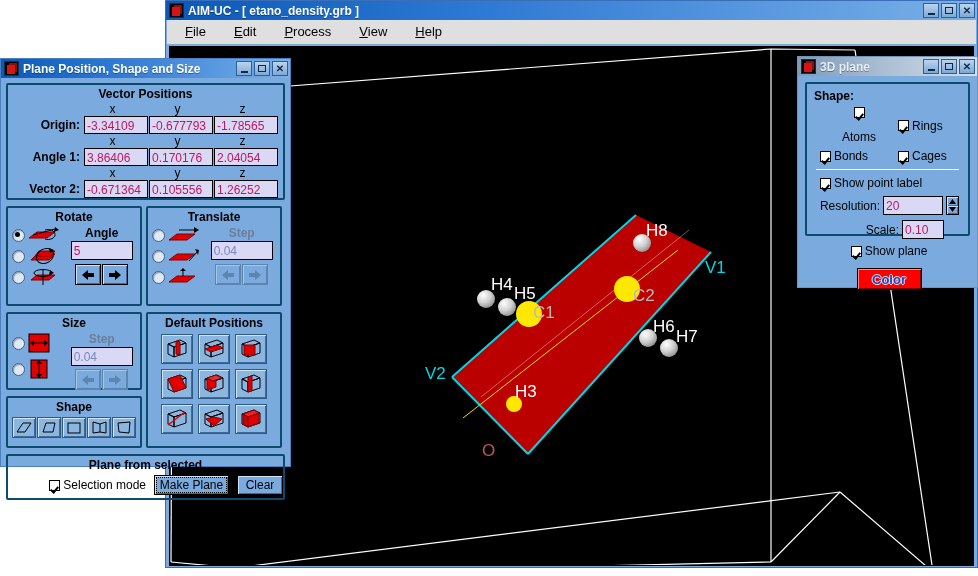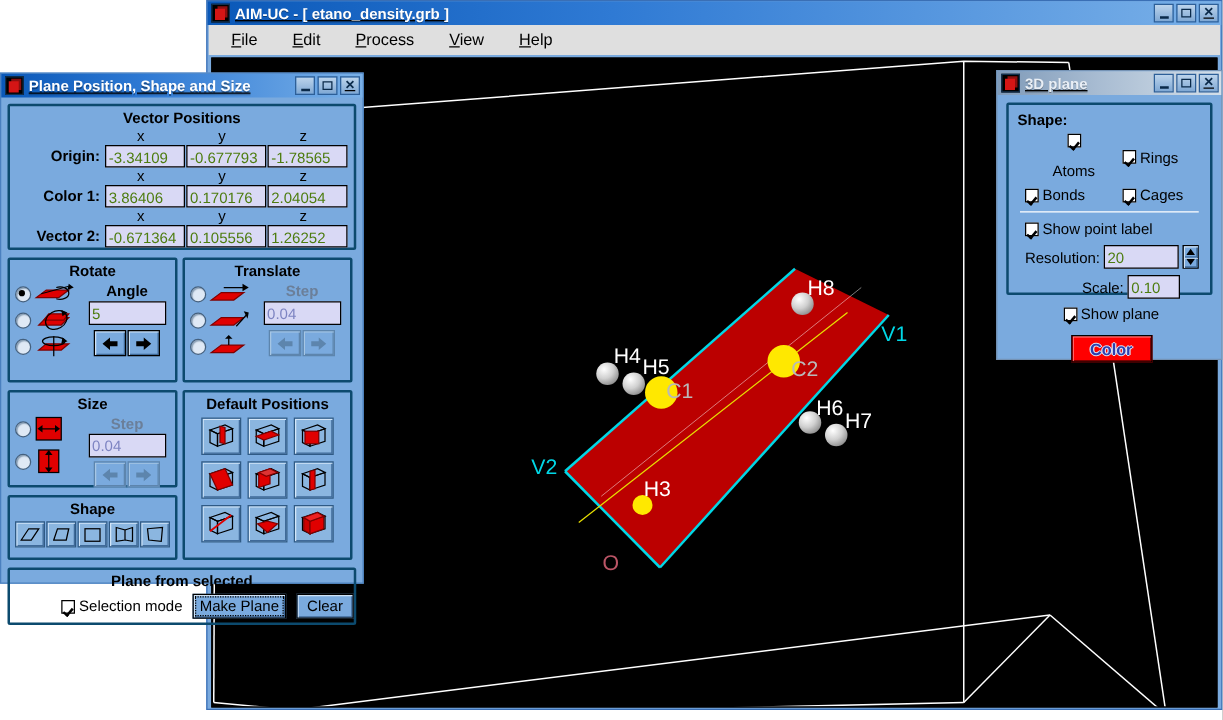--- a/index.html
+++ b/index.html
@@ -10,21 +10,20 @@
     overflow: hidden;
   }
   #root { position: relative; width: 978px; height: 576px; background:#ffffff; }
 
   
   .win {
     position: absolute;
     background: #7aaade;
     border: 1px solid #4a80bf;
     box-sizing: border-box;
-    text-decoration: underline;
   }
   .titlebar {
     height: 19px;
     display: flex; align-items: center;
     padding: 0 2px 0 3px;
     background: linear-gradient(to right, #0a58b8 0%, #2f7ad4 40%, #79b0e8 100%);
     box-sizing: border-box;
   }
   .titlebar.inactive {
     background: linear-gradient(to right, #7f9ab8 0%, #a8bcd2 45%, #d4dfe9 100%);
@@ -88,21 +87,21 @@
   .group-title {
     text-align:center; font-size:12px; font-weight:bold; color:#000;
     padding-top:2px;
   }
   .lbl { font-size:12px; color:#000; font-weight:bold; }
   .lbl-n { font-size:12px; color:#000; }
   .lbl-dis { font-size:12px; color:#6b7f99; font-weight:bold; }
 
   .tfield {
     background:#d9d9f5; border:1px solid #000000;
-    font-size:12px; color:#4d7c0f; box-sizing:border-box;
+    font-size:12px; color:#be185d; box-sizing:border-box;
     padding:1px 2px; line-height:16px; height:18px;
     font-family:"Liberation Sans", sans-serif;
     white-space:nowrap; overflow:hidden;
   }
   .tfield.dis { color:#7d84c2; }
 
   .btn {
     background:#7aaade; border:1px solid #000;
     box-shadow: inset 1px 1px 0 #cfe2f5, inset -1px -1px 0 #3f6a99;
     font-size:12px; color:#000; box-sizing:border-box;
@@ -310,21 +309,21 @@
           <div class="tfield" style="width:64px;margin-left:1px;">-1.78565</div>
         </div>
 
         <div class="row">
           <div style="width:72px;"></div>
           <div style="width:65px;text-align:center;" class="lbl-n">x</div>
           <div style="width:65px;text-align:center;" class="lbl-n">y</div>
           <div style="width:65px;text-align:center;" class="lbl-n">z</div>
         </div>
         <div class="row">
-          <div style="width:72px;text-align:right;padding-right:4px;" class="lbl">Color 1:</div>
+          <div style="width:72px;text-align:right;padding-right:4px;" class="lbl">Angle 1:</div>
           <div class="tfield" style="width:64px;">3.86406</div>
           <div class="tfield" style="width:64px;margin-left:1px;">0.170176</div>
           <div class="tfield" style="width:64px;margin-left:1px;">2.04054</div>
         </div>
 
         <div class="row">
           <div style="width:72px;"></div>
           <div style="width:65px;text-align:center;" class="lbl-n">x</div>
           <div style="width:65px;text-align:center;" class="lbl-n">y</div>
           <div style="width:65px;text-align:center;" class="lbl-n">z</div>

